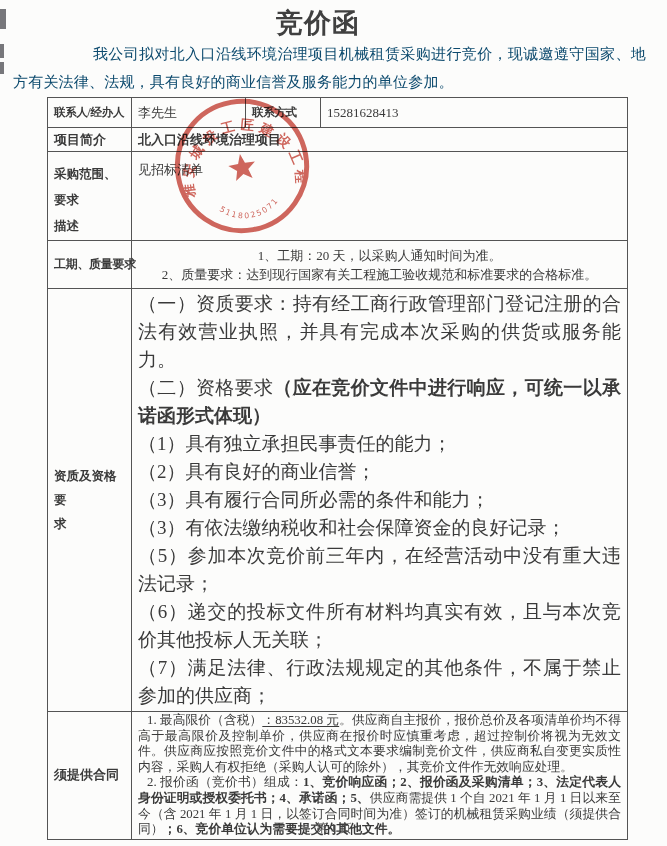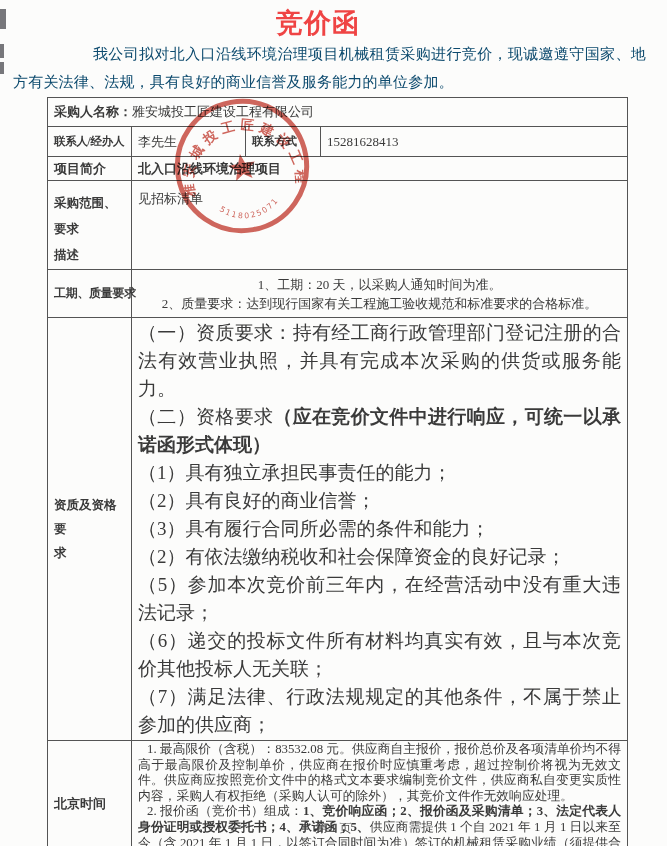--- a/index.html
+++ b/index.html
@@ -5,28 +5,28 @@
   * { margin:0; padding:0; box-sizing:border-box; }
   html,body { width:667px; height:846px; }
   body {
     background:#fcfcfb;
     font-family:"Liberation Serif","DejaVu Serif",serif;
     color:#3d3d3d;
     position:relative;
     overflow:hidden;
   }
   .b { font-weight:700; }
-  .u { text-underline-offset:2px;margin-top:36px; }
+  .u { text-decoration:underline; text-underline-offset:2px;margin-top:36px; }
 
   .artifact { position:absolute; left:0; background:#4b4b50; opacity:.75; }
 
   .doc-title {
     position:absolute; top:5px; left:0; width:636px;
     text-align:center; font-size:27px; font-weight:700;
-    letter-spacing:1px; color:#ef4444;
+    letter-spacing:1px; color:#404040;
   }
   .intro {
     position:absolute; top:40px; left:13px; width:633px;
     font-size:15px; line-height:28px; text-indent:80px;
     text-align:justify; color:#0c4a6e; letter-spacing:.2px;
   }
 
   table.doc-table {
     position:absolute; top:97px; left:47px; width:580px;
     border-collapse:collapse; table-layout:fixed;
@@ -86,23 +86,20 @@
 <p class="intro">我公司拟对北入口沿线环境治理项目机械租赁采购进行竞价，现诚邀遵守国家、地方有关法律、法规，具有良好的商业信誉及服务能力的单位参加。</p>
 
 <table class="doc-table">
   <colgroup>
     <col style="width:84px">
       <col style="width:114px">
       <col style="width:75px">
       <col style="width:307px">
   </colgroup>
   <tbody>
-  <tr class="r2">
-    <td colspan="4"><span class="lbl">采购人名称：</span><span>雅安城投工匠建设工程有限公司</span></td>
-  </tr>
   <tr class="r3">
     <td class="lbl nowrap">联系人/经办人</td>
     <td>李先生</td>
     <td class="lbl nowrap">联系方式</td>
     <td>15281628413</td>
   </tr>
   <tr class="r4">
     <td class="lbl nowrap">项目简介</td>
     <td colspan="3" class="val">北入口沿线环境治理项目</td>
   </tr>
@@ -124,28 +121,28 @@
     <td class="lbl">
       <div>资质及资格要</div>
       <div>求</div>
     </td>
     <td colspan="3" class="content">
       <div><span>（一）资质要求：持有经工商行政管理部门登记注册的合法有效营业执照，并具有完成本次采购的供货或服务能力。</span></div>
       <div><span>（二）资格要求</span><span class="b">（应在竞价文件中进行响应，可统一以承诺函形式体现）</span></div>
       <div><span>（1）具有独立承担民事责任的能力；</span></div>
       <div><span>（2）具有良好的商业信誉；</span></div>
       <div><span>（3）具有履行合同所必需的条件和能力；</span></div>
-      <div><span>（2）有依法缴纳税收和社会保障资金的良好记录；</span></div>
+      <div><span>（3）有依法缴纳税收和社会保障资金的良好记录；</span></div>
       <div><span>（5）参加本次竞价前三年内，在经营活动中没有重大违法记录；</span></div>
       <div><span>（6）递交的投标文件所有材料均真实有效，且与本次竞价其他投标人无关联；</span></div>
       <div><span>（7）满足法律、行政法规规定的其他条件，不属于禁止参加的供应商；</span></div>
     </td>
   </tr>
   <tr class="r9">
-    <td class="lbl nowrap">北京时间</td>
+    <td class="lbl nowrap">须提供合同</td>
     <td colspan="3" class="content">
       <p><span>1. 最高限价（含税）</span><span class="u">：83532.08 元</span><span>。供应商自主报价，报价总价及各项清单价均不得高于最高限价及控制单价，供应商在报价时应慎重考虑，超过控制价将视为无效文件。供应商应按照竞价文件中的格式文本要求编制竞价文件，供应商私自变更实质性内容，采购人有权拒绝（采购人认可的除外），其竞价文件作无效响应处理。</span></p>
       <p><span>2. 报价函（竞价书）组成：</span><span class="b">1、竞价响应函；2、报价函及采购清单；3、法定代表人身份证明或授权委托书；4、承诺函；5、</span><span>供应商需提供 1 个自 2021 年 1 月 1 日以来至今（含 2021 年 1 月 1 日，以签订合同时间为准）签订的机械租赁采购业绩（须提供合同）</span><span class="b">；6、竞价单位认为需要提交的其他文件。</span></p>
     </td>
   </tr>
 </tbody>
   </table>
 
 <svg class="stamp" viewBox="0 0 200 200">
   <defs>

